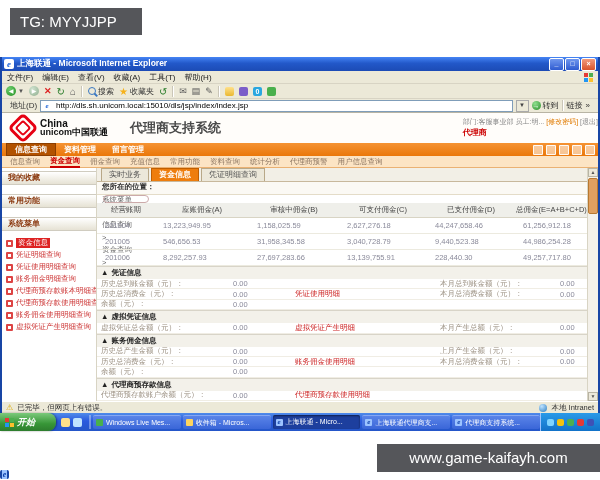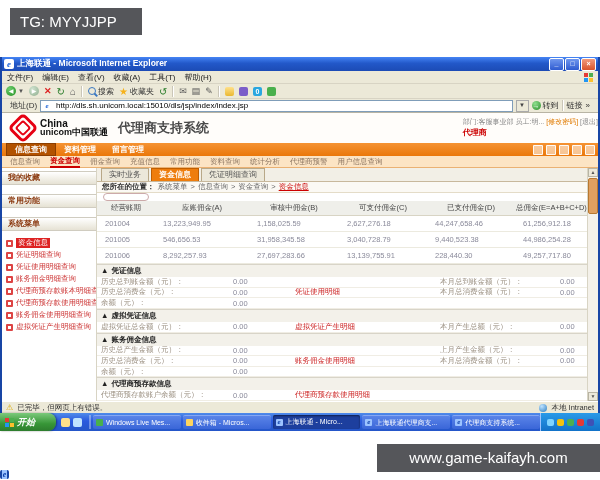--- a/index.html
+++ b/index.html
@@ -59,21 +59,21 @@
   .go-ico{width:9px;height:9px;border-radius:50%;background:radial-gradient(circle at 35% 30%,#8fe08f,#2a8c2a);color:#fff;
       font-size:7px;line-height:9px;text-align:center;}
   
   .page{flex:1;background:#fff;display:flex;flex-direction:column;overflow:hidden;}
   .apphead{height:30px;display:flex;align-items:center;position:relative;background:#fffdfa;}
   .knot{width:16px;height:16px;border:3px solid #e60012;border-radius:5px;transform:rotate(45deg);margin:0 6px 0 10px;position:relative;}
   .knot::after{content:"";position:absolute;inset:2px;border:2px solid #e60012;border-radius:3px;}
   .brand{line-height:9px;font-weight:bold;color:#111;}
   .brand .b1{font-size:10px;}
   .brand .b2{font-size:9px;}
-  .systitle{font-family:"Liberation Serif",serif;font-weight:bold;font-size:13px;color:#4a4a4a;margin-left:10px;text-align:right;}
+  .systitle{font-family:"Liberation Serif",serif;font-weight:bold;font-size:13px;color:#4a4a4a;margin-left:22px;text-align:right;}
   .userbox{position:absolute;right:0;top:3px;text-align:left;font-size:7px;color:#888;line-height:11px;}
   .userbox .lnk{color:#e07b00;}
   .userbox .role{color:#c00;font-weight:bold;font-size:8px;}
   .orangebar{height:13px;background:linear-gradient(180deg,#f59333,#ea770a);display:flex;align-items:center;
       color:#fff;padding-left:4px;}
   .otab{padding:0 8px;line-height:13px;font-size:8px;font-weight:bold;}
   .otab.active{background:#b25200;border:1px solid #8c3e00;line-height:11px;}
   .obar-sp{flex:1}
   .oicon{width:8px;height:8px;background:rgba(255,255,255,.55);border:1px solid rgba(255,255,255,.9);margin-right:3px;border-radius:1px;}
   .subnav{height:11px;background:#fce4c4;border-bottom:1px solid #eab173;display:flex;align-items:center;
@@ -89,21 +89,21 @@
   .sb-ico::after{content:"";position:absolute;inset:2px;background:#fff;}
   .sb-i.active .lbl{background:#d22;color:#fff;padding:0 2px;}
   
   .main{flex:1;display:flex;flex-direction:column;overflow:hidden;background:#fff;}
   .tabsrow{height:14px;background:#f2efe6;border-bottom:1px solid #c8b89c;display:flex;align-items:flex-end;
       gap:2px;padding-left:4px;}
   .ctab{height:12px;line-height:12px;padding:0 7px;font-size:8px;background:#ece8da;border:1px solid #b8a888;
       border-bottom:none;color:#555;}
   .ctab.active{background:#ee7d0d;color:#fff;font-weight:bold;border-color:#c05e00;}
   .crumbs{height:12px;display:flex;gap:3px;font-size:7.5px;background:#fbf9f4;
-      border-bottom:1px solid #e4dcc8;padding-left:5px;color:#666;}
+      border-bottom:1px solid #e4dcc8;padding-left:5px;color:#666;flex-direction:column;}
   .crumbs .bc-label{font-weight:bold;color:#333;}
   .crumbs .last{color:#c00;text-decoration:underline;}
   .ovalrow{height:9px;display:flex;align-items:center;}
   .oval{width:44px;height:6px;border:1px solid #caa;border-radius:4px;margin-left:6px;}
   table.fund{border-collapse:collapse;width:100%;table-layout:fixed;}
   table.fund th{background:#efefea;color:#444;font-weight:normal;font-size:7.5px;height:12px;
       border-bottom:1px solid #d8d4c4;text-align:center;overflow:hidden;white-space:nowrap;}
   table.fund td{color:#8a8a9a;font-size:7.5px;height:13px;border-bottom:1px solid #eceadf;
       padding-left:8px;white-space:nowrap;overflow:hidden;}
   

